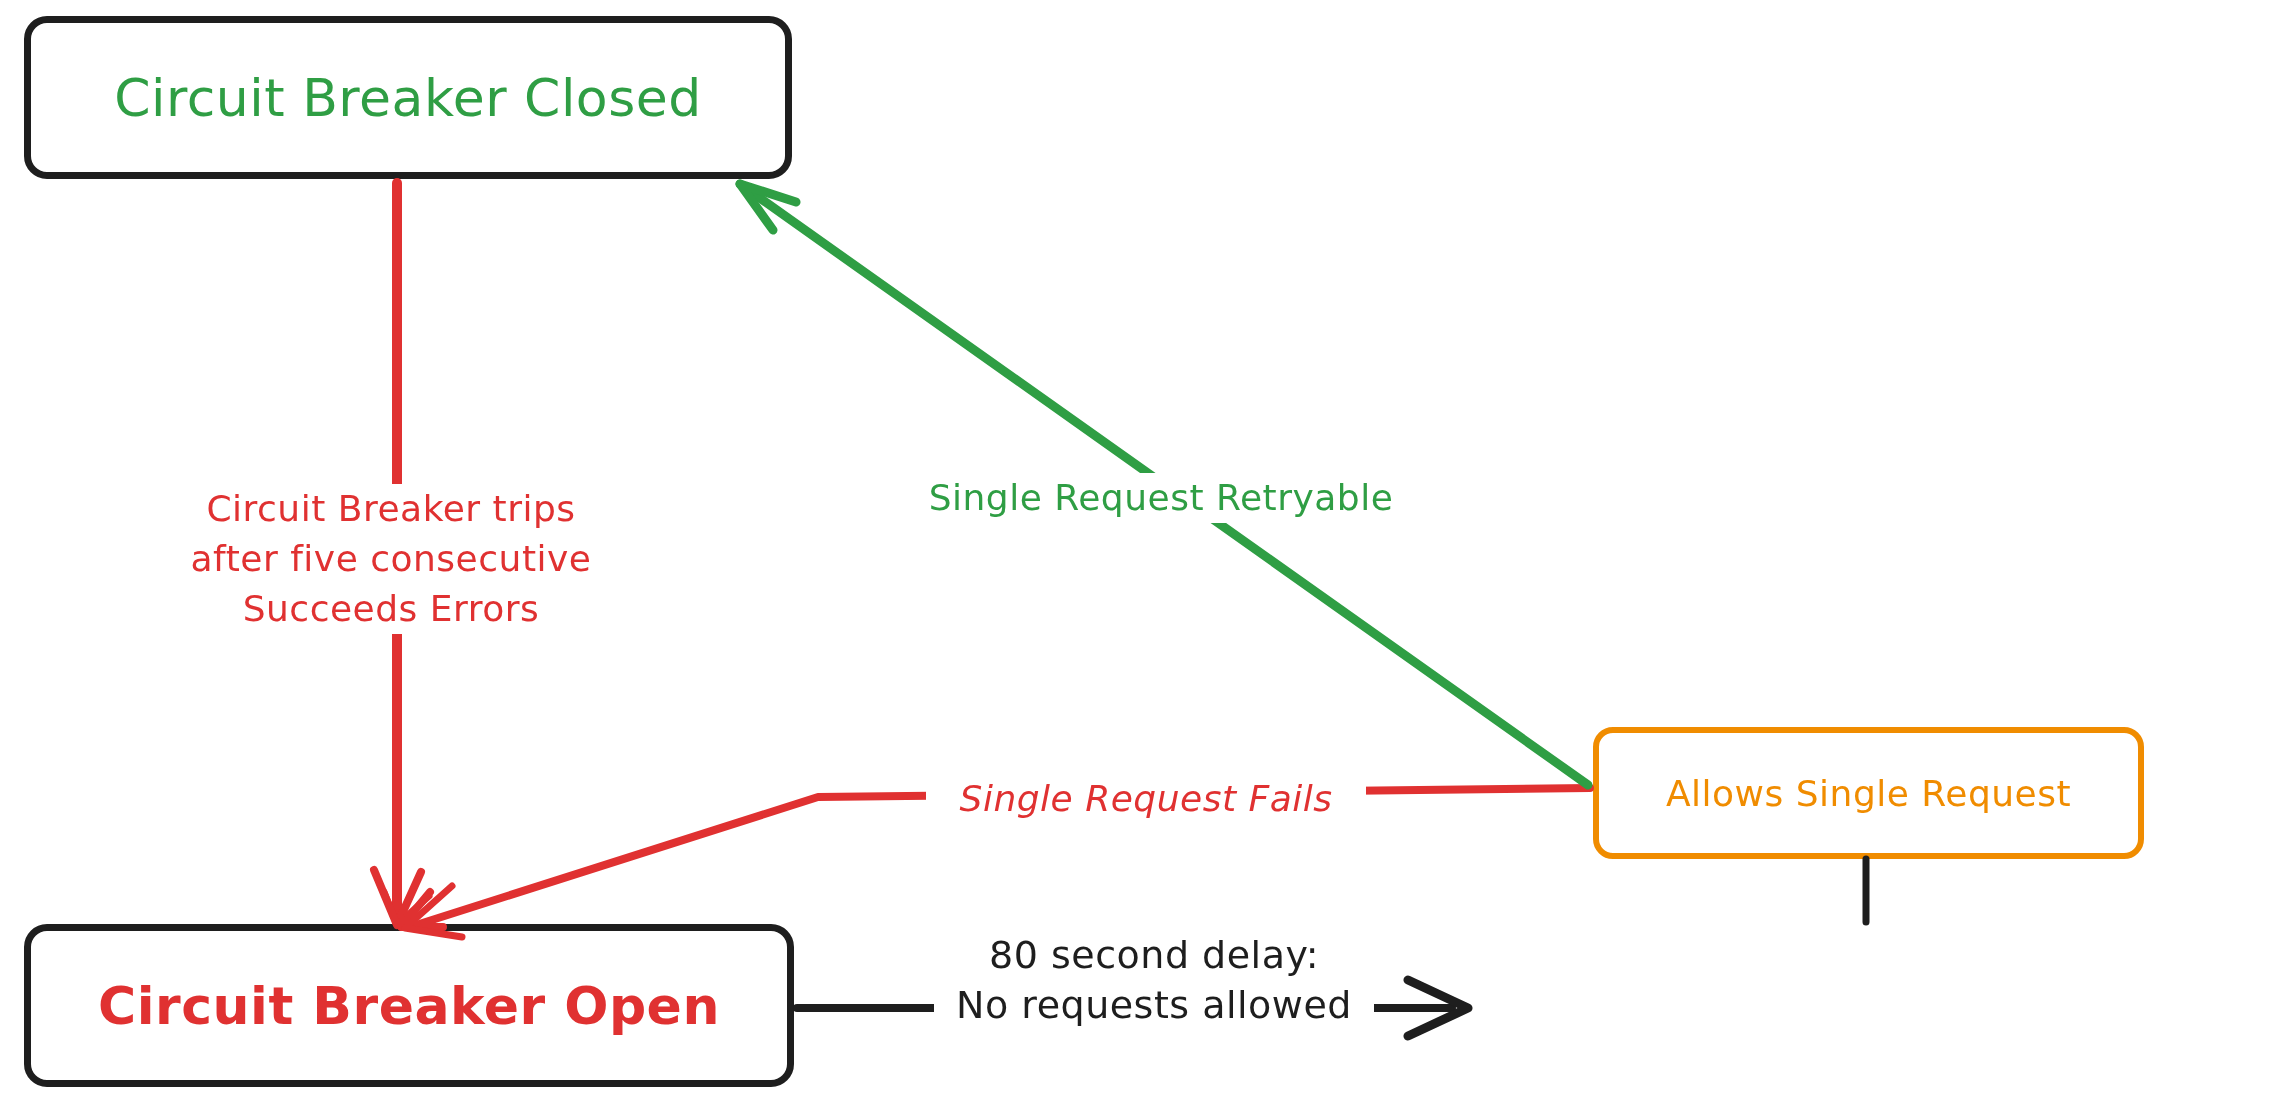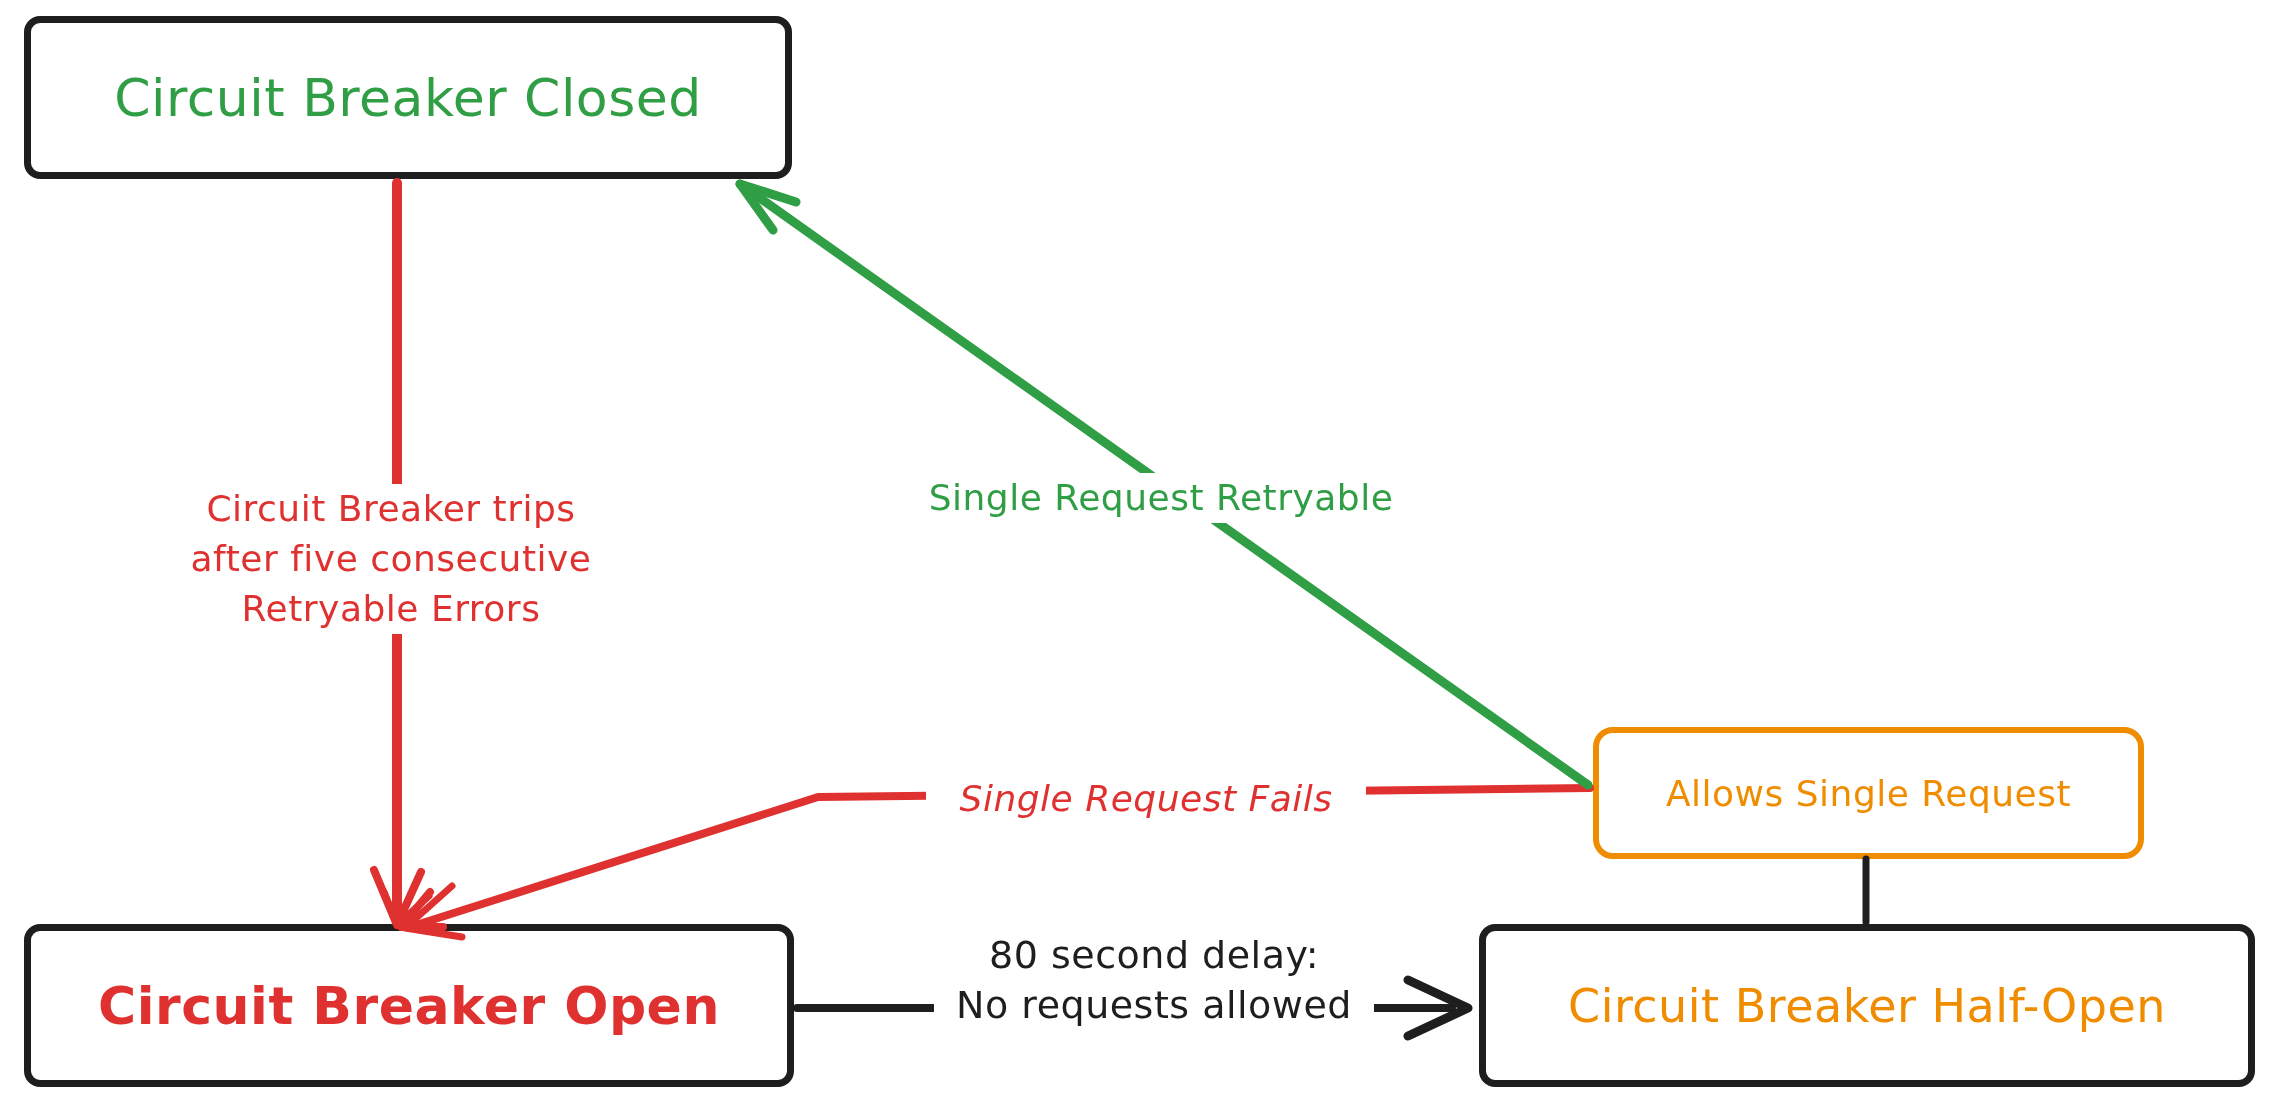--- a/index.html
+++ b/index.html
@@ -22,21 +22,21 @@
     height: 1107px;
     background: var(--bg);
     overflow: hidden;
   }
 
   
   .node {
     position: absolute;
     background: var(--bg);
     border: 7px solid var(--ink);
-    border-radius: 16px;
+    border-radius: 23px;
     display: flex;
     align-items: center;
     justify-content: center;
     text-align: center;
     letter-spacing: 0.5px;
     white-space: nowrap;
   }
   .node-closed   { left: 24px;   top: 16px;  width: 768px; height: 163px; color: var(--green);  font-size: 52px; }
   .node-open     { left: 24px;   top: 924px; width: 770px; height: 163px; color: var(--red);    font-size: 52px; font-weight: bold; }
   .node-half     { left: 1479px; top: 924px; width: 776px; height: 163px; color: var(--orange); font-size: 46px; }
@@ -80,23 +80,20 @@
 <div class="canvas">
 
   <div class="node node-closed">
     <span>Circuit Breaker Closed</span>
   </div>
 
   <div class="node node-open">
     <span>Circuit Breaker Open</span>
   </div>
 
-  <div class="node node-half">
-    <span>Circuit Breaker Half-Open</span>
-  </div>
 
   <div class="node node-allows">
     <span>Allows Single Request</span>
   </div>
 
   <svg class="connectors" viewBox="0 0 2272 1107">
 
     <g>
       <path class="stroke-red" stroke-width="10" d="M 397 183 L 397 922"></path>
       <path class="stroke-red" stroke-width="8" d="M 374 870 L 397 925 L 421 872"></path>
@@ -120,21 +117,21 @@
     </g>
 
     <g>
       <path class="stroke-ink" stroke-width="7" d="M 1866 859 L 1866 922"></path>
     </g>
   </svg>
 
   <div class="edge-label label-trips">
     <span class="line">Circuit Breaker trips</span>
     <span class="line">after five consecutive</span>
-    <span class="line">Retryable Errors</span>
+    <span class="line">Succeeds Errors</span>
   </div>
 
   <div class="edge-label label-succeeds">
     <span class="line">Single Request Retryable</span>
   </div>
 
   <div class="edge-label label-fails">
     <span class="line">Single Request Fails</span>
   </div>
 

